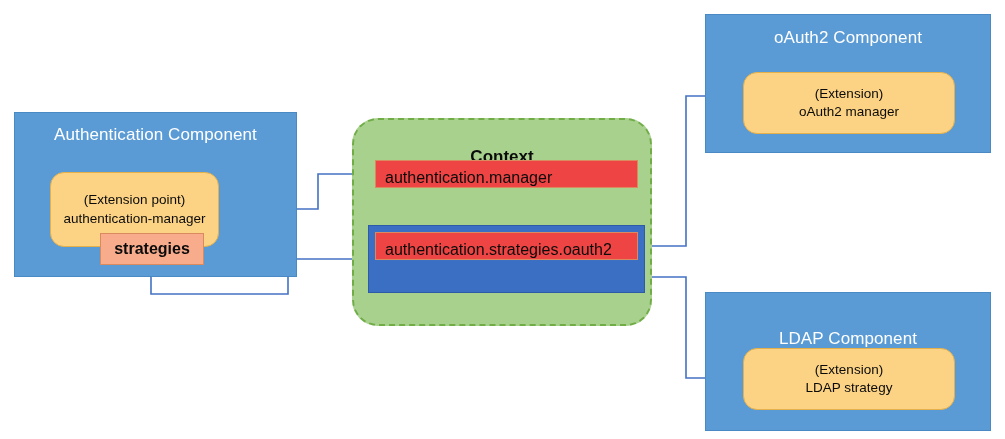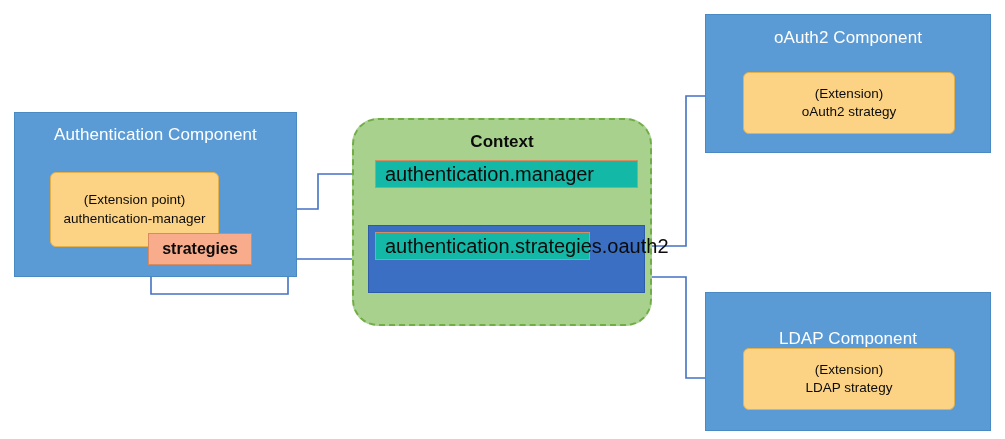--- a/index.html
+++ b/index.html
@@ -48,61 +48,60 @@
     font-weight: normal;
     letter-spacing: 0.1px;
     white-space: nowrap;
   }
 
   .extension-box {
     position: absolute;
     box-sizing: border-box;
     background: #FCD384;
     border: 1px solid #E3B04B;
-    border-radius: 6px;
+    border-radius: 14px;
     display: flex;
     flex-direction: column;
     align-items: center;
     justify-content: center;
     text-align: center;
     color: #0b0b0b;
     font-size: 13.5px;
     line-height: 1.35;
     z-index: 4;
   }
   .extension-box span { display: block; white-space: nowrap; }
 
   
   .service-box {
     position: absolute;
     box-sizing: border-box;
-    background: #14b8a6;
+    background: #ef4444;
     border: 1px solid #D98A5E;
     display: flex;
-    align-items: center;
+    align-items: flex-end;
     color: #0b0b0b;
-    font-size: 20px;
+    font-size: 16px;
     z-index: 6;
   }
   .service-box > span { padding-left: 9px; white-space: nowrap; }
 
   
   #strategies-tag {
     position: absolute;
     box-sizing: border-box;
     background: #F8AC8C;
     border: 1px solid #D98A5E;
     display: flex;
     align-items: center;
     justify-content: center;
     font-size: 16px;
     font-weight: bold;
     color: #0b0b0b;
     z-index: 5;
-    margin-left: 48px;
   }
 
   
   #context-box {
     position: absolute;
     box-sizing: border-box;
     background: #A9D18E;
     border: 2px dashed #70AD47;
     border-radius: 26px;
     z-index: 2;
@@ -155,41 +154,41 @@
   <div class="extension-box" id="authentication-extension-point" style="left:50px; top:172px; width:169px; height:75px;">
     <span>(Extension point)</span>
     <span>authentication-manager</span>
   </div>
 
   <div id="strategies-tag" style="left:100px; top:233px; width:104px; height:32px;">
     <span>strategies</span>
   </div>
 
   <div id="context-box" style="left:352px; top:118px; width:300px; height:208px;">
-    <div id="context-title" style="top:12px;">Context</div>
+    <div id="context-title" style="top:27px;">Context</div>
   </div>
 
   <div class="service-box" id="authentication-manager-service" style="left:375px; top:160px; width:263px; height:28px;">
     <span>authentication.manager</span>
   </div>
 
   <div id="strategies-group" style="left:368px; top:225px; width:277px; height:68px;"></div>
 
-  <div class="service-box" id="authentication-strategies-oauth2-service" style="left:375px; top:232px; width:215px; height:28px;">
+  <div class="service-box" id="authentication-strategies-oauth2-service" style="left:375px; top:232px; width:263px; height:28px;">
     <span>authentication.strategies.oauth2</span>
   </div>
 
 
   <div class="component-box" id="oauth2-component" style="left:705px; top:14px; width:286px; height:139px;">
     <div class="component-title" style="top:13px;">oAuth2 Component</div>
   </div>
 
   <div class="extension-box" id="oauth2-extension" style="left:743px; top:72px; width:212px; height:62px;">
     <span>(Extension)</span>
-    <span>oAuth2 strategy</span>
+    <span>oAuth2 manager</span>
   </div>
 
   <div class="component-box" id="ldap-component" style="left:705px; top:292px; width:286px; height:139px;">
     <div class="component-title" style="top:13px;margin-top:23px;">LDAP Component</div>
   </div>
 
   <div class="extension-box" id="ldap-extension" style="left:743px; top:348px; width:212px; height:62px;">
     <span>(Extension)</span>
     <span>LDAP strategy</span>
   </div>

